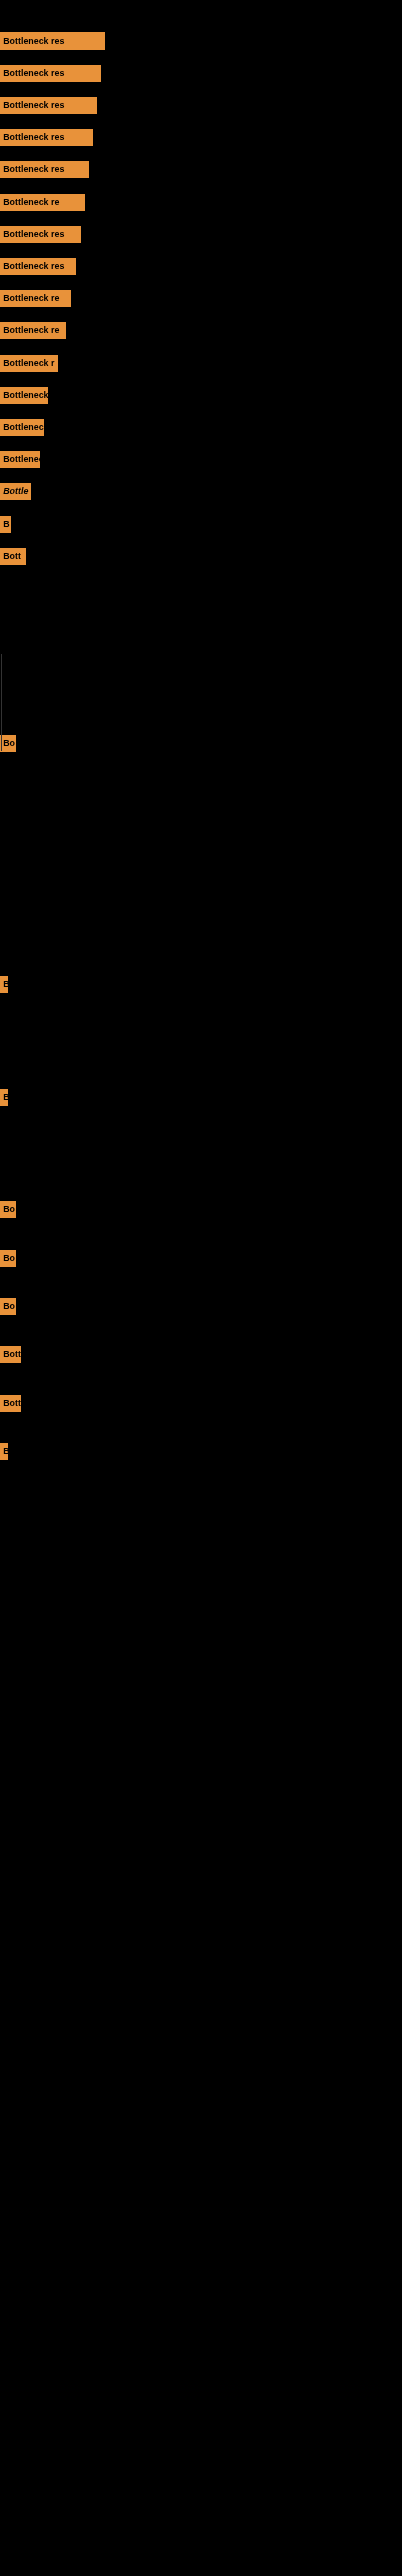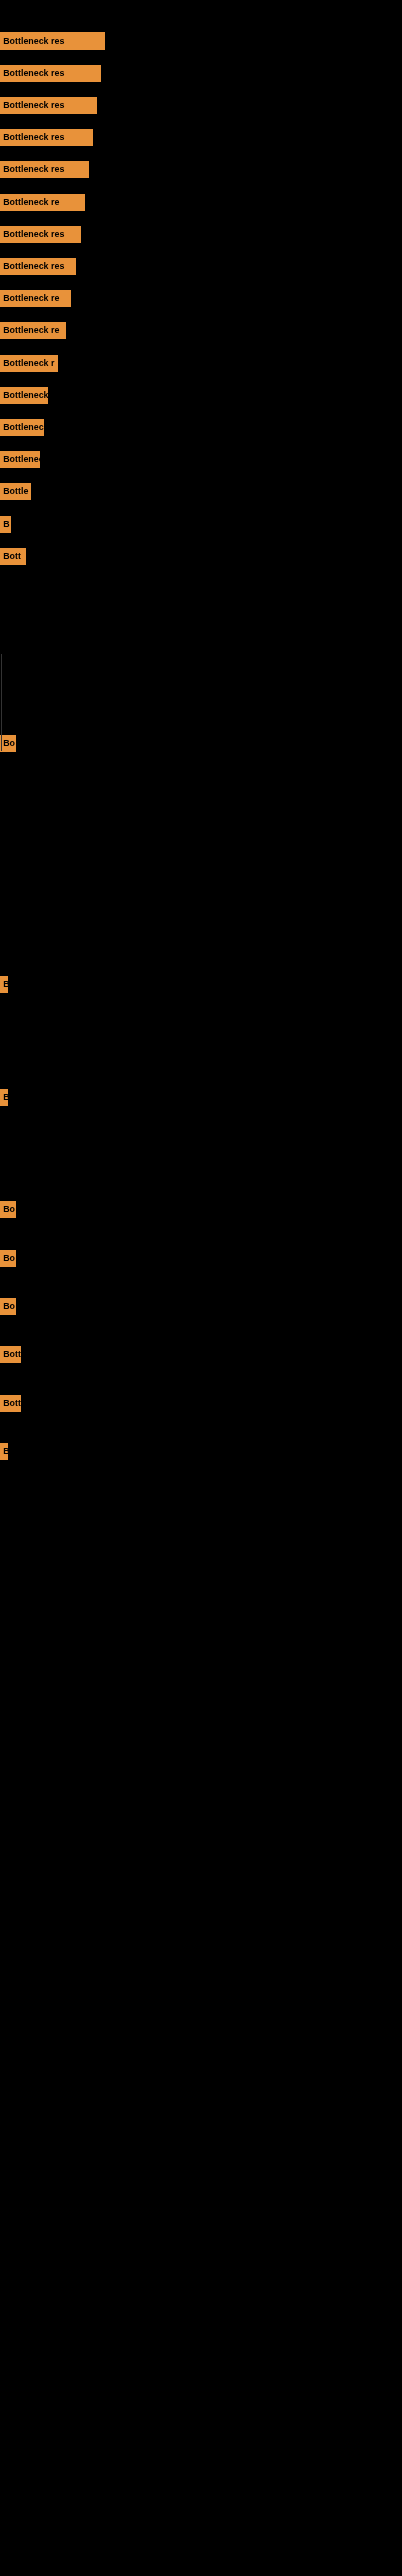--- a/index.html
+++ b/index.html
@@ -83,21 +83,21 @@
     <div class="bar-container" style="top: 377px; left: 0px;">
       <div class="bar-label" style="width: 48px;">Bottleneck</div>
     </div>
     <div class="bar-container" style="top: 409px; left: 0px;">
       <div class="bar-label" style="width: 44px;">Bottleneck r</div>
     </div>
     <div class="bar-container" style="top: 441px; left: 0px;">
       <div class="bar-label" style="width: 40px;">Bottleneck</div>
     </div>
     <div class="bar-container" style="top: 473px; left: 0px;">
-      <div class="bar-label" style="width: 31px;">Bottle</div>
+      <div class="bar-label" style="width: 31px; font-style: italic;">Bottle</div>
     </div>
     <div class="bar-container" style="top: 506px; left: 0px;">
       <div class="bar-label" style="width: 11.3px;">B</div>
     </div>
     <div class="bar-container" style="top: 538px; left: 0px;">
       <div class="bar-label" style="width: 26px;">Bott</div>
     </div>
     <div class="bar-container" style="top: 725px; left: 0px;">
       <div class="bar-label" style="width: 16px;">Bo</div>
     </div>

